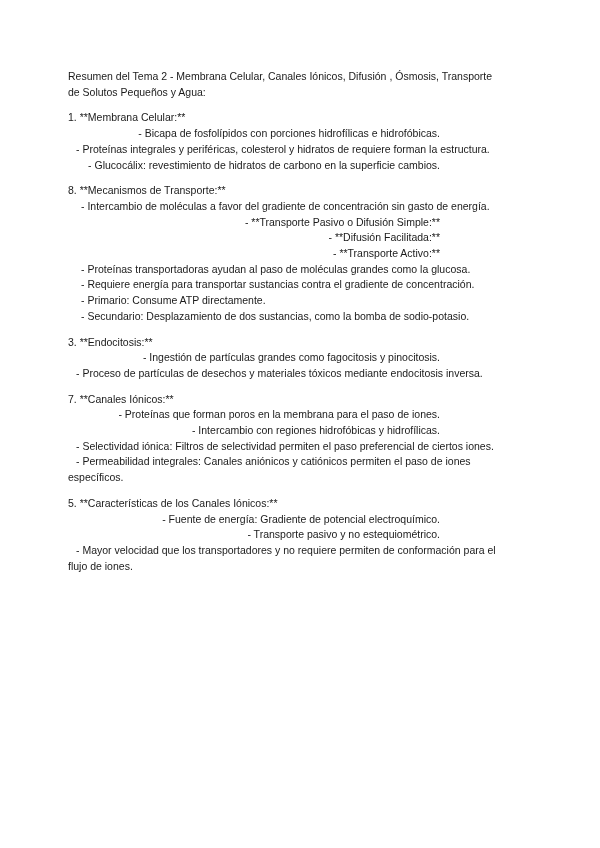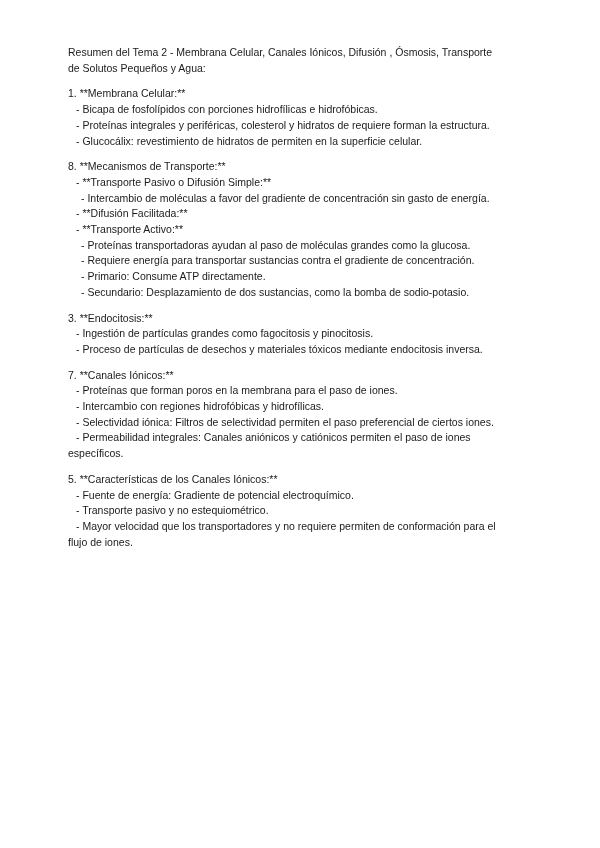--- a/index.html
+++ b/index.html
@@ -10,58 +10,58 @@
   body {
     width: 600px;
     height: 848px;
     overflow: hidden;
   }
   .page {
     box-sizing: border-box;
     width: 496px;
     height: 848px;
     background: #ffffff;
-    padding: 45px 56px 0 68px;
+    padding: 69px 56px 0 68px;
   }
   .doc {
     font-family: "Liberation Sans", "DejaVu Sans", sans-serif;
     font-size: 10.5px;
     line-height: 15.7px;
     color: #1a1a1a;
     letter-spacing: 0;
   }
   .block {
     margin: 0 0 10px 0;
   }
   .line {
     white-space: pre;
   }
   .ind-0 { padding-left: 0; }
-  .ind-1 { padding-left: 8px; }
+  .ind-1 { padding-left: 8px; text-align: right; }
   .ind-2 { padding-left: 13px; }
 </style>
 </head>
 <body>
 
 <div class="page">
   <div class="doc" id="doc" style="color: rgb(26, 26, 26);">
       <div class="block">
         <div class="line ind-0">Resumen del Tema 2 - Membrana Celular, Canales Iónicos, Difusión , Ósmosis, Transporte</div>
         <div class="line ind-0">de Solutos Pequeños y Agua:</div>
       </div>
       <div class="block">
         <div class="line ind-0">1. **Membrana Celular:**</div>
         <div class="line ind-1">- Bicapa de fosfolípidos con porciones hidrofílicas e hidrofóbicas.</div>
         <div class="line ind-1">- Proteínas integrales y periféricas, colesterol y hidratos de requiere forman la estructura.</div>
-        <div class="line ind-1">- Glucocálix: revestimiento de hidratos de permiten en la superficie celular.</div>
+        <div class="line ind-1">- Glucocálix: revestimiento de hidratos de carbono en la superficie cambios.</div>
       </div>
       <div class="block">
         <div class="line ind-0">8. **Mecanismos de Transporte:**</div>
+        <div class="line ind-2">- Intercambio de moléculas a favor del gradiente de concentración sin gasto de energía.</div>
         <div class="line ind-1">- **Transporte Pasivo o Difusión Simple:**</div>
-        <div class="line ind-2">- Intercambio de moléculas a favor del gradiente de concentración sin gasto de energía.</div>
         <div class="line ind-1">- **Difusión Facilitada:**</div>
         <div class="line ind-1">- **Transporte Activo:**</div>
         <div class="line ind-2">- Proteínas transportadoras ayudan al paso de moléculas grandes como la glucosa.</div>
         <div class="line ind-2">- Requiere energía para transportar sustancias contra el gradiente de concentración.</div>
         <div class="line ind-2">- Primario: Consume ATP directamente.</div>
         <div class="line ind-2">- Secundario: Desplazamiento de dos sustancias, como la bomba de sodio-potasio.</div>
       </div>
       <div class="block">
         <div class="line ind-0">3. **Endocitosis:**</div>
         <div class="line ind-1">- Ingestión de partículas grandes como fagocitosis y pinocitosis.</div>

